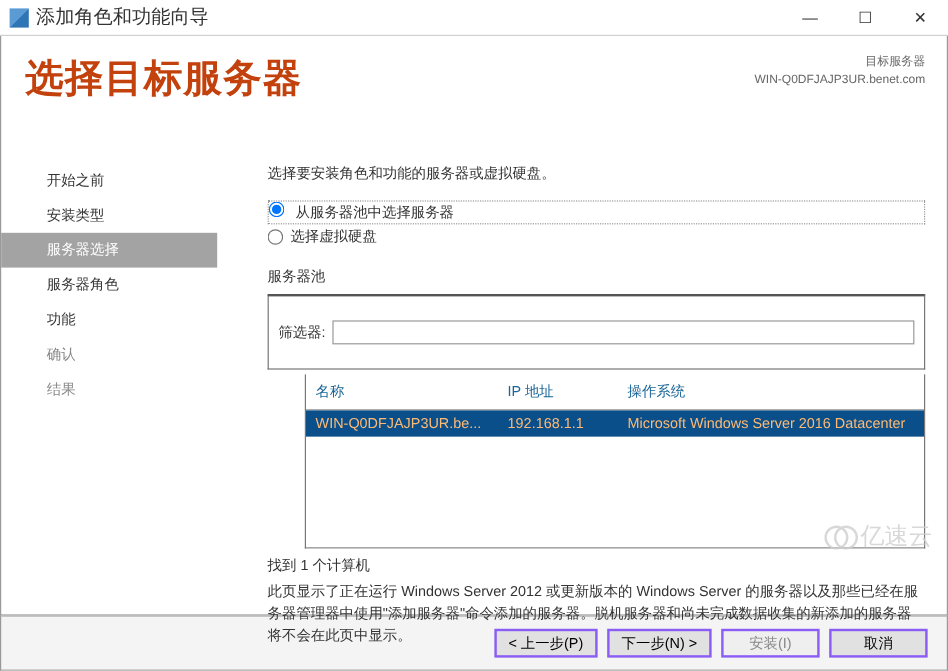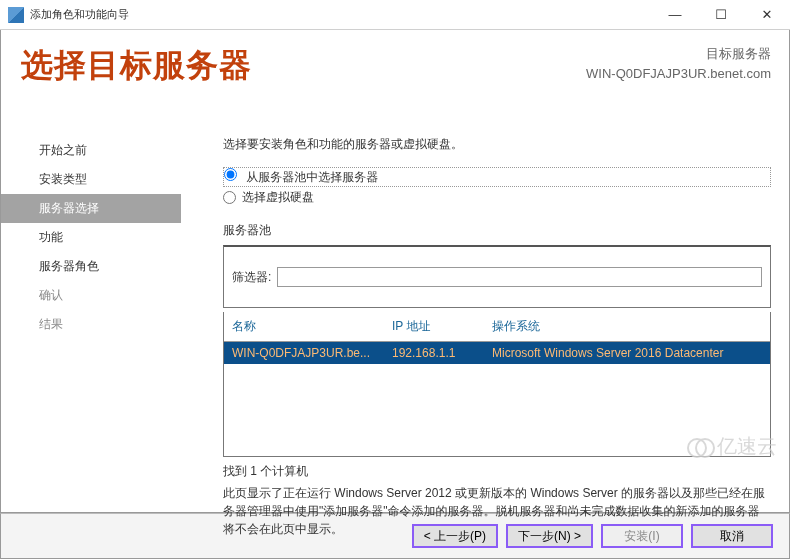--- a/index.html
+++ b/index.html
@@ -18,21 +18,21 @@
       border-bottom: 1px solid #d0d0d0;
       display: flex;
       align-items: center;
       padding-left: 8px;
     }
     .titlebar-icon {
       width: 16px; height: 16px;
       margin-right: 6px;
       background: linear-gradient(135deg,#5b9bd5 50%,#2e75b6 50%);
     }
-    .titlebar-title { flex: 1; color: #333; font-size: 11px; }
+    .titlebar-title { flex: 1; color: #333; font-size: 16px; }
     .win-controls { display: flex; height: 100%; }
     .win-btn {
       width: 46px; height: 100%;
       display: flex; align-items: center; justify-content: center;
       color: #333; font-size: 13px;
     }
 
     .content {
       display: flex;
       height: calc(100% - 30px - 46px);
@@ -45,21 +45,21 @@
       position: absolute;
       top: 14px; left: 20px; right: 18px;
       display: flex; align-items: flex-start;
     }
     .page-heading {
       font-size: 32px;
       color: #c2410c;
       font-weight: 700;
       letter-spacing: 1px;
     }
-    .target-box { margin-left: auto; text-align: right; color: #666; font-size: 13px; line-height: 1.5; }
+    .target-box { margin-left: auto; text-align: right; color: #666; font-size: 10px; line-height: 1.5; }
 
     .body-row {
       display: flex;
       width: 100%;
       padding-top: 78px;
       gap: 32px;
     }
     .sidebar {
       width: 180px;
       padding: 28px 0 0 0;
@@ -108,20 +108,21 @@
       border: 1px solid #999;
       background: #fff;
       padding: 0 4px;
       font-size: 12px;
       font-style: italic;
     }
     .table {
       border: 1px solid #777;
       border-top: none;
       margin-bottom: 6px;
+      margin-left: 31px;
     }
     .thead, .trow {
       display: flex;
       font-size: 12px;
     }
     .thead {
       color: #1a6698;
       padding: 6px 8px;
       border-bottom: 1px solid #999;
     }
@@ -195,22 +196,22 @@
       <div>目标服务器</div>
       <div>WIN-Q0DFJAJP3UR.benet.com</div>
     </div>
   </div>
 
   <div class="body-row">
     <div class="sidebar">
       <div class="nav-item enabled">开始之前</div>
       <div class="nav-item enabled">安装类型</div>
       <div class="nav-item selected">服务器选择</div>
+      <div class="nav-item enabled">服务器角色</div>
       <div class="nav-item enabled">功能</div>
-      <div class="nav-item enabled">服务器角色</div>
       <div class="nav-item">确认</div>
       <div class="nav-item">结果</div>
     </div>
 
     <div class="main">
       <div class="instr">选择要安装角色和功能的服务器或虚拟硬盘。</div>
 
       <div class="radios">
         <div class="radio-row dotted-wrap">
           <input type="radio" name="sel" checked="" style="">

